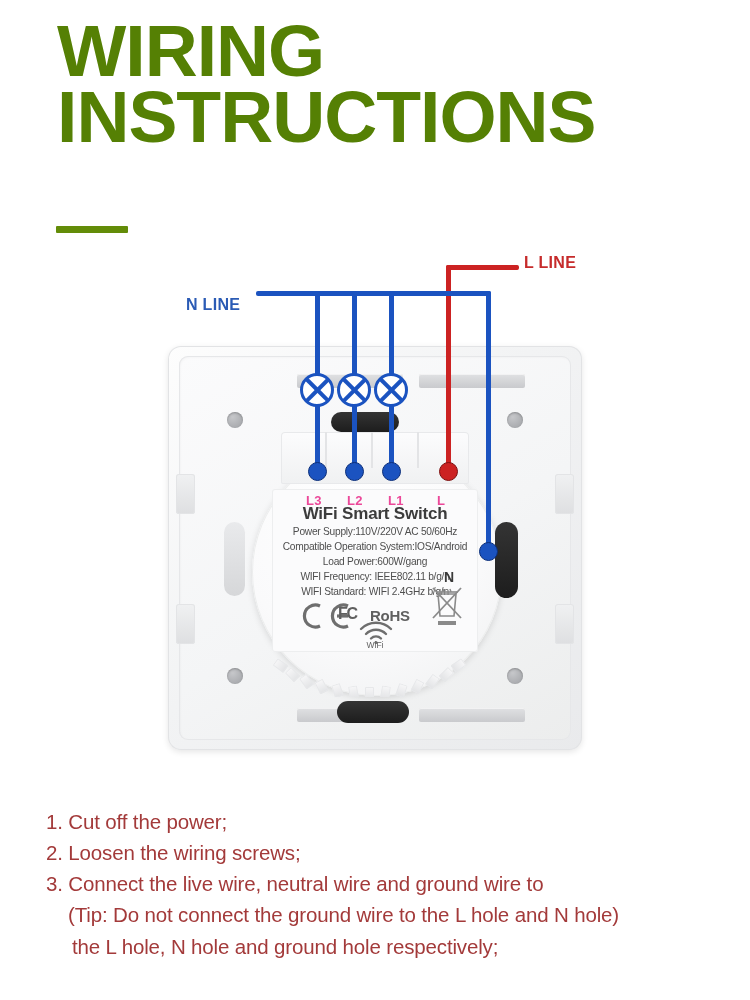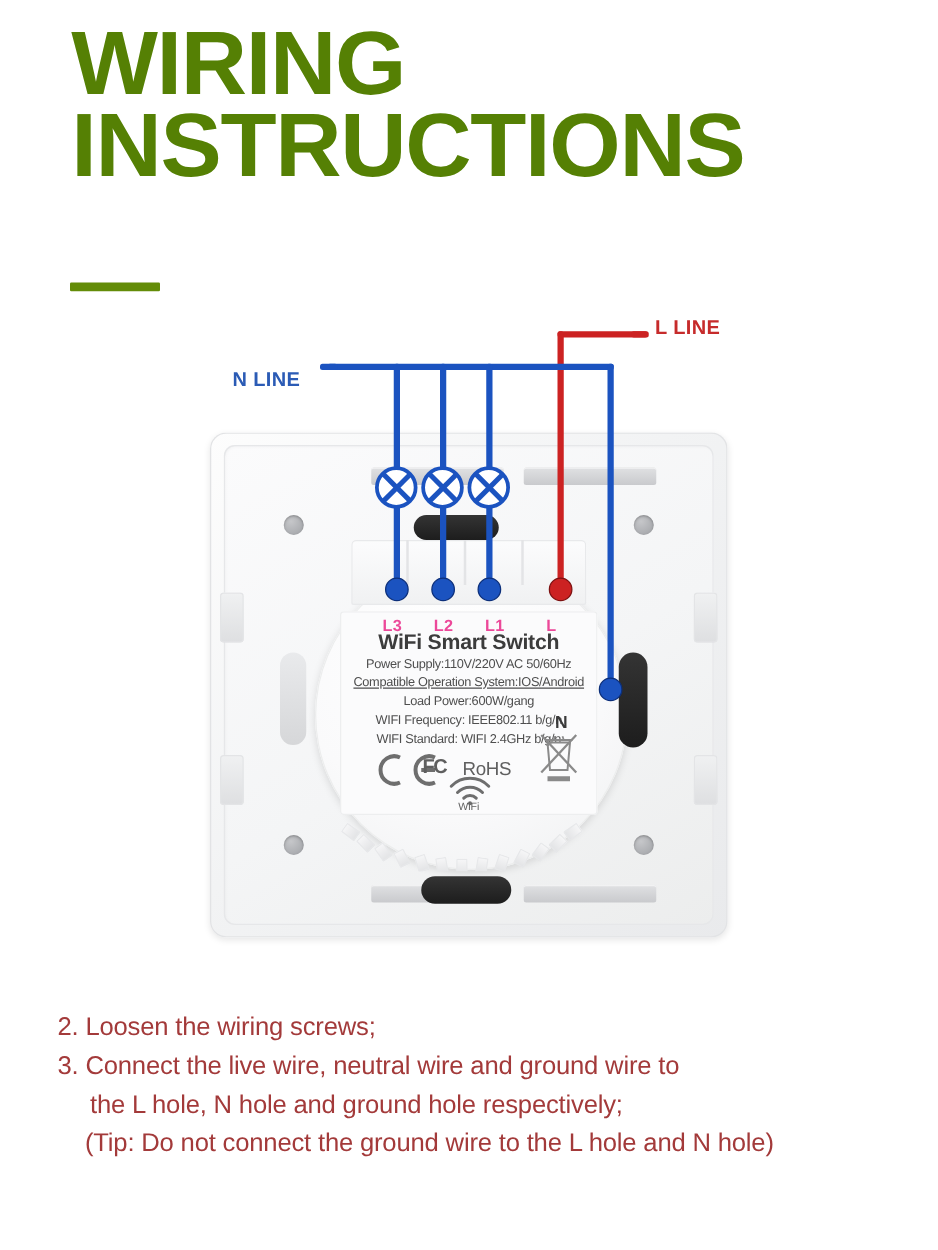--- a/index.html
+++ b/index.html
@@ -135,21 +135,21 @@
   }
   .spec{
     position:absolute;left:0;width:206px;text-align:center;
     font-size:10.2px;color:#4e4e4e;letter-spacing:-0.25px;white-space:nowrap;
     font-family:"Liberation Sans", sans-serif;
   }
   .lbl-n{
     position:absolute;left:172px;top:80px;font-size:14px;font-weight:bold;color:#3a3a3a;
   }
   .cert{position:absolute;color:#6e6e6e;}
-  .rohs{position:absolute;left:98px;top:118px;font-size:15px;font-weight:normal;color:#5f5f5f;letter-spacing:-0.3px;}
+  .rohs{position:absolute;left:98px;top:118px;font-size:15px;font-weight:bold;color:#5f5f5f;letter-spacing:-0.3px;}
   .wifi-word{position:absolute;left:0;top:151px;width:206px;text-align:center;font-size:8.5px;color:#5f5f5f;}
 
   .darkslot{
     position:absolute;background:linear-gradient(180deg,#343434,#1d1d1d);
     border-radius:11px;
   }
 
   
   .instructions{position:absolute;left:46px;top:806px;width:660px;}
   .ins-line{
@@ -214,21 +214,21 @@
     </div>
 
     <div class="darkslot" style="left:331px;top:166px;width:68px;height:20px;"></div>
     <div class="darkslot" style="left:337px;top:455px;width:72px;height:22px;"></div>
     <div class="darkslot" style="left:495px;top:276px;width:23px;height:76px;border-radius:12px;"></div>
     <div class="darkslot" style="left:224px;top:276px;width:21px;height:74px;border-radius:11px;background:linear-gradient(180deg,#e9eaec,#d6d7d9);"></div>
 
     <div class="label-card" style="top:243px;">
       <div class="lbl-title">WiFi Smart Switch</div>
       <div class="spec" style="top:37px;">Power Supply:110V/220V AC  50/60Hz</div>
-      <div class="spec" style="top:52px;text-decoration:underline;">Compatible Operation System:IOS/Android</div>
+      <div class="spec" style="top:52px;">Compatible Operation System:IOS/Android</div>
       <div class="spec" style="top:67px;">Load Power:600W/gang</div>
       <div class="spec" style="top:82px;">WIFI Frequency: IEEE802.11 b/g/n</div>
       <div class="spec" style="top:97px;">WIFI Standard: WIFI 2.4GHz b/g/n</div>
 
       <div class="lbl-n">N</div>
 
       <span class="cert" style="left:26px;top:114px;">
         <svg width="56" height="26" viewBox="0 0 56 26">
           <path d="M22 3 A11 11 0 1 0 22 23" stroke="#6e6e6e" stroke-width="3.2" fill="none"></path>
           <path d="M50 3 A11 11 0 1 0 50 23" stroke="#6e6e6e" stroke-width="3.2" fill="none"></path>
@@ -290,19 +290,20 @@
     <div class="term" style="left:479px;top:296px;"></div>
 
     <div class="wlabel n" style="left:186px;top:50px;">N LINE</div>
     <div class="wire" style="left:256px;top:45px;width:14px;height:5px;border-radius:2px;"></div>
 
     <div class="wlabel l" style="left:524px;top:8px;">L LINE</div>
     <div class="wire red" style="left:505px;top:19px;width:14px;height:5px;border-radius:2px;"></div>
   </div>
 
   <div class="instructions">
+    <div class="ins-line">1. Cut off the power;</div>
     <div class="ins-line">2. Loosen the wiring screws;</div>
     <div class="ins-line">3. Connect the live wire, neutral wire and ground wire to</div>
+    <div class="ins-line indent2">(Tip: Do not connect the ground wire to the L hole and N hole)</div>
     <div class="ins-line indent">the L hole, N hole and ground hole respectively;</div>
-    <div class="ins-line indent2">(Tip: Do not connect the ground wire to the L hole and N hole)</div>
   </div>
 
 </div>
 
 </body></html>

